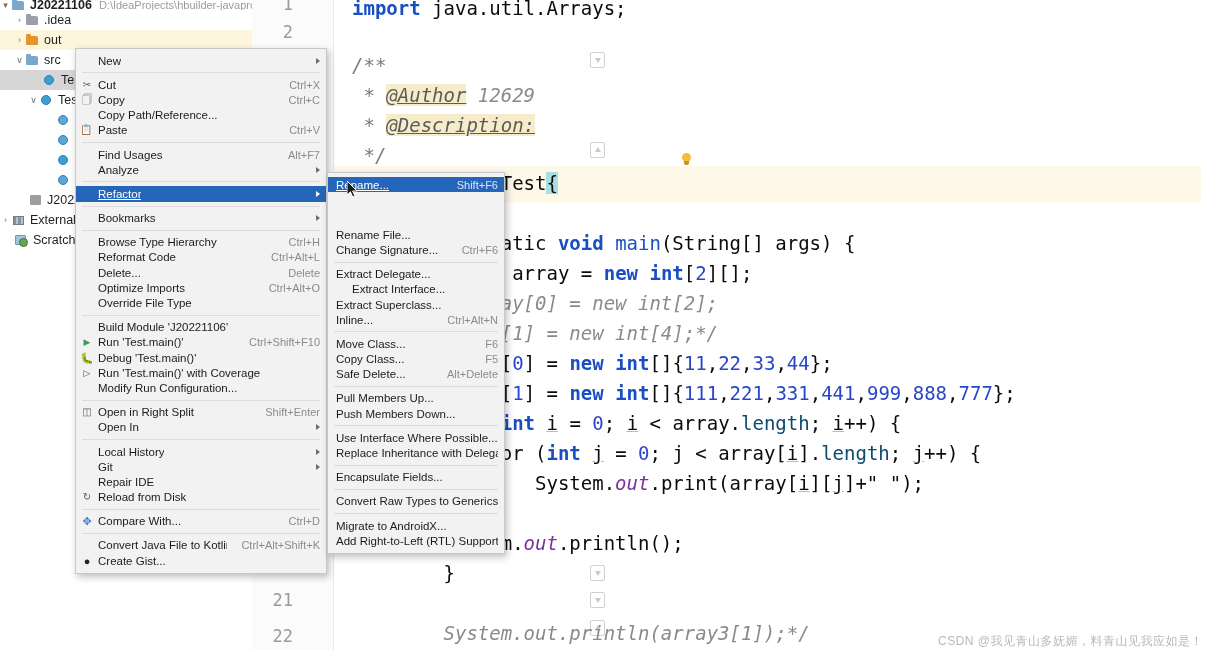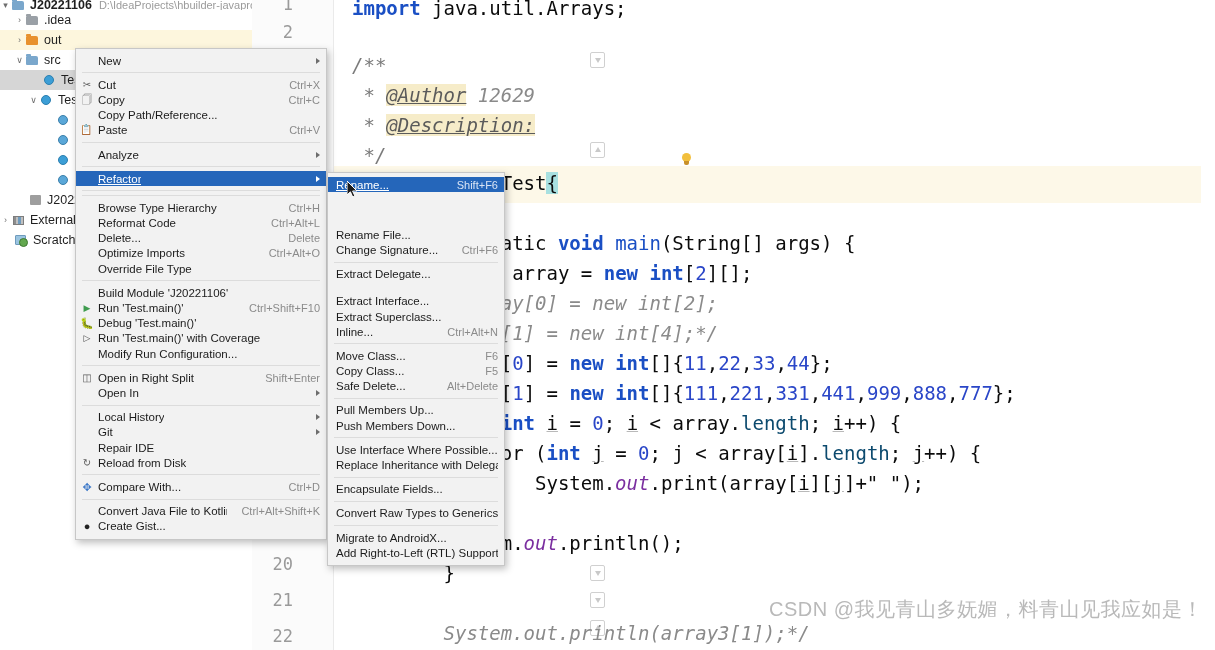--- a/index.html
+++ b/index.html
@@ -298,23 +298,23 @@
     position: absolute;
     left: 347px; top: 181px;
     width: 12px; height: 18px;
     z-index: 60;
     pointer-events: none;
   }
 
   
   #watermark {
     position: absolute;
-    right: 12px; bottom: 27px;
+    right: 12px; bottom: 0;
     color: #b9b9b9;
-    font-size: 20px;
+    font-size: 12px;
     letter-spacing: .5px;
     z-index: 40;
     white-space: nowrap;
     text-align: center;
   }
 </style>
 </head>
 <body>
 
 <div id="app">
@@ -501,31 +501,39 @@
       <span class="mi-label">Copy Path/Reference...</span>
     </div>
     <div class="mi">
       <span class="mi-ic">📋</span>
       <span class="mi-label">Paste</span>
       <span class="mi-acc">Ctrl+V</span>
     </div>
     <div class="msep"></div>
 
     <div class="mi">
+      <span class="mi-label">Find Usages</span>
+      <span class="mi-acc">Alt+F7</span>
+    </div>
+    <div class="mi">
       <span class="mi-label">Analyze</span>
       <span class="mi-arrow"></span>
     </div>
     <div class="msep"></div>
 
     <div class="mi sel">
       <span class="mi-label ul1">Refactor</span>
       <span class="mi-arrow"></span>
     </div>
     <div class="msep"></div>
 
+    <div class="mi">
+      <span class="mi-label">Bookmarks</span>
+      <span class="mi-arrow"></span>
+    </div>
     <div class="msep"></div>
 
     <div class="mi">
       <span class="mi-label">Browse Type Hierarchy</span>
       <span class="mi-acc">Ctrl+H</span>
     </div>
     <div class="mi">
       <span class="mi-label">Reformat Code</span>
       <span class="mi-acc">Ctrl+Alt+L</span>
     </div>
@@ -618,21 +626,21 @@
     </div>
     <div class="mi" style="padding-left:8px;">
       <span class="mi-label">Change Signature...</span>
       <span class="mi-acc">Ctrl+F6</span>
     </div>
     <div class="msep"></div>
 
     <div class="mi" style="padding-left:8px;">
       <span class="mi-label">Extract Delegate...</span>
     </div>
-    <div class="mi" style="padding-left:8px;margin-top:12px;">
+    <div class="mi" style="padding-left:24px;">
       <span class="mi-label">Extract Interface...</span>
     </div>
     <div class="mi" style="padding-left:8px;">
       <span class="mi-label">Extract Superclass...</span>
     </div>
     <div class="mi" style="padding-left:8px;">
       <span class="mi-label">Inline...</span>
       <span class="mi-acc">Ctrl+Alt+N</span>
     </div>
     <div class="msep"></div>

